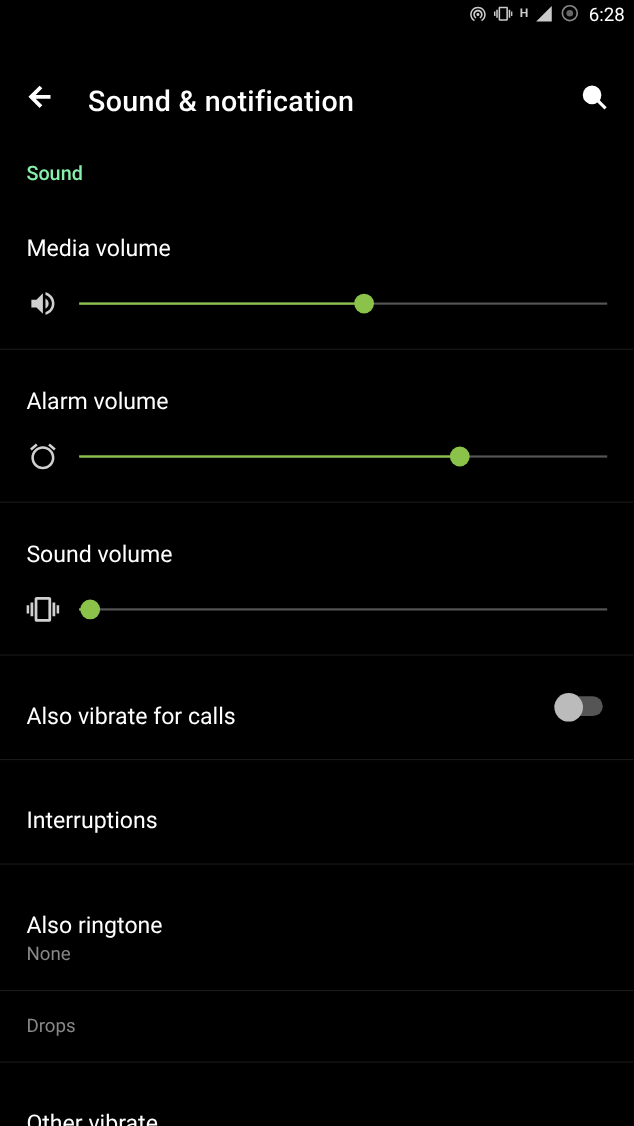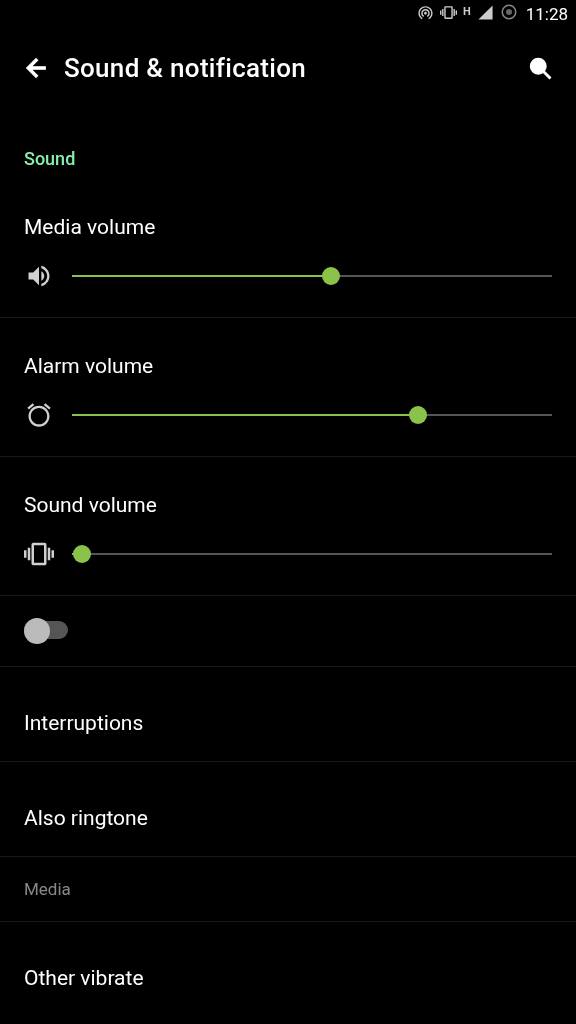--- a/index.html
+++ b/index.html
@@ -31,23 +31,23 @@
       font-weight: 400;
       color: #fff;
       margin-left: 2px;
     }
     .status-bar svg {
       fill: #ccc;
     }
     .app-bar {
       height: 80px;
       display: flex;
-      align-items: center;
+      align-items: flex-end;
       padding: 0 16px;
-      gap: 8px;
+      gap: 24px;
     }
     .app-bar-title {
       flex: 1;
       font-size: 26px;
       font-weight: 500;
       letter-spacing: 0.3px;
     }
     .back-btn, .search-btn {
       display: flex;
       align-items: center;
@@ -191,21 +191,21 @@
     <svg width="17" height="17" viewBox="0 0 24 24">
         <path d="M2 22h20V2z"></path>
       </svg>
   </span>
   <span>
     <svg width="18" height="18" viewBox="0 0 24 24">
         <path fill="#888" d="M12 2a10 10 0 100 20 10 10 0 000-20zm0 18a8 8 0 110-16 8 8 0 010 16z"></path>
         <circle cx="12" cy="12" r="4" fill="#666"></circle>
       </svg>
   </span>
-  <span class="time">11:28</span>
+  <span class="time">6:28</span>
 </div>
 
 <div class="app-bar">
   <div class="back-btn">
     <svg width="28" height="28" viewBox="0 0 24 24">
         <path d="M20 11H7.83l5.59-5.59L12 4l-8 8 8 8 1.41-1.41L7.83 13H20v-2z"></path>
       </svg>
   </div>
   <div class="app-bar-title">Sound &amp; notification</div>
   <div class="search-btn">
@@ -260,33 +260,35 @@
     </div>
     <div class="slider">
       <div class="slider-track"></div>
       <div class="slider-fill" style="width: 2%;"></div>
       <div class="slider-thumb" style="left: 2%;"></div>
     </div>
   </div>
 </div>
 
 <div class="link-row toggle-row">
+  <div class="setting-label">Also vibrate for calls</div>
   <div class="toggle">
     <div class="toggle-track"></div>
     <div class="toggle-thumb"></div>
   </div>
 </div>
 
 <div class="link-row">
   <div class="setting-label">Interruptions</div>
 </div>
 
 <div class="link-row">
   <div class="setting-label">Also ringtone</div>
+  <div class="setting-sublabel">None</div>
 </div>
 
 <div class="link-row">
-  <div class="setting-sublabel">Media</div>
+  <div class="setting-sublabel">Drops</div>
 </div>
 
 <div class="link-row" style="border-bottom:none">
   <div class="setting-label">Other vibrate</div>
 </div>
 
 </body></html>

